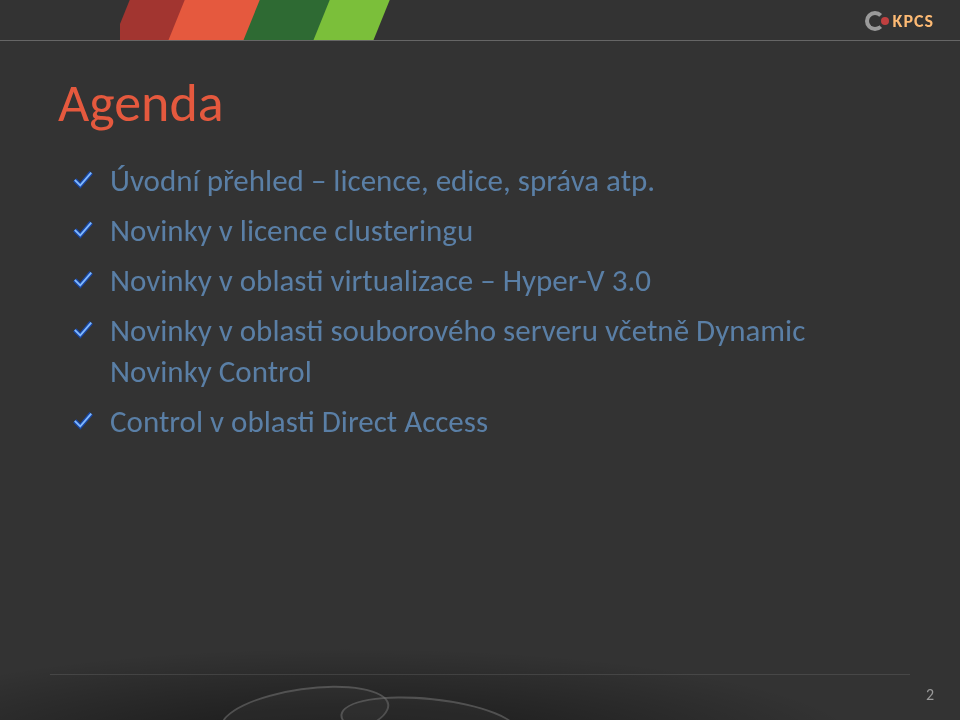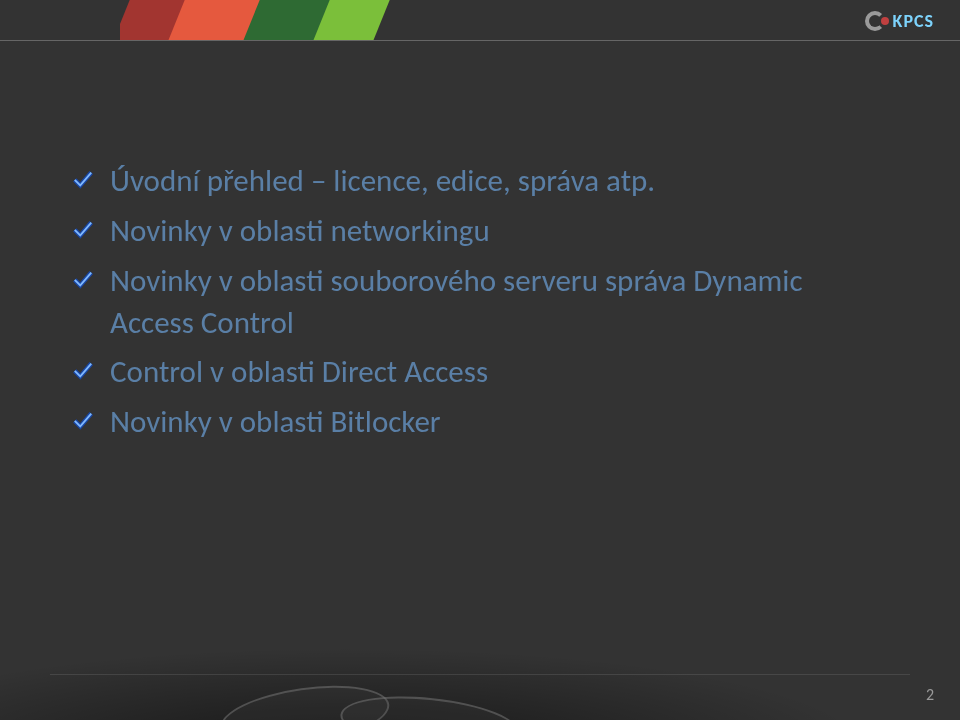--- a/index.html
+++ b/index.html
@@ -23,21 +23,21 @@
   .stripe.orange{ left:  55px; width: 80px; background: #e5593e; z-index:2;}
   .stripe.dgreen{ left: 130px; width: 80px; background: #2e6a33; z-index:3;}
   .stripe.lgreen{ left: 200px; width: 60px; background: #7bbf3a; z-index:4;}
 
   .header-line {
     position: absolute; top: 40px; left: 0; right: 0; height: 1px;
     background: rgba(255,255,255,0.25);
   }
   .logo {
     position: absolute; top: 10px; right: 26px; display: flex; align-items: center;
-    color: #7dd3fc; font-weight: 600; letter-spacing: 1px; font-size: 18px;
+    color: #fdba74; font-weight: 600; letter-spacing: 1px; font-size: 18px;
   }
   .logo-mark {
     width: 22px; height: 22px; margin-right: 6px; position: relative;
   }
   .logo-mark .c1 {
     position:absolute; left:0; top:1px; width:20px; height:20px;
     border:4px solid #9a9a9a; border-radius:50%; border-right-color: transparent;
   }
   .logo-mark .dot {
     position:absolute; right:-2px; top:7px; width:8px; height:8px;
@@ -101,66 +101,67 @@
   <div class="header-line"></div>
 
   <div class="logo">
     <div class="logo-mark">
       <div class="c1"></div>
         <div class="dot"></div>
     </div>
     <span>KPCS</span>
   </div>
 
+  <div class="title">Agenda</div>
 
   <div class="list">
     <div class="item">
       <div class="bullet">
         <svg width="22" height="22" viewBox="0 0 24 24">
             <polyline points="3,13 9,19 21,5" fill="none" stroke="#1a47a3" stroke-width="5"></polyline>
             <polyline points="3,13 9,19 21,5" fill="none" stroke="#7fb8ff" stroke-width="2"></polyline>
           </svg>
       </div>
       <div class="item-text">Úvodní přehled – licence, edice, správa atp.</div>
     </div>
     <div class="item">
       <div class="bullet">
         <svg width="22" height="22" viewBox="0 0 24 24">
             <polyline points="3,13 9,19 21,5" fill="none" stroke="#1a47a3" stroke-width="5"></polyline>
             <polyline points="3,13 9,19 21,5" fill="none" stroke="#7fb8ff" stroke-width="2"></polyline>
           </svg>
       </div>
-      <div class="item-text">Novinky v oblasti networkingu</div>
+      <div class="item-text">Novinky v licence clusteringu</div>
     </div>
     <div class="item">
       <div class="bullet">
         <svg width="22" height="22" viewBox="0 0 24 24">
             <polyline points="3,13 9,19 21,5" fill="none" stroke="#1a47a3" stroke-width="5"></polyline>
             <polyline points="3,13 9,19 21,5" fill="none" stroke="#7fb8ff" stroke-width="2"></polyline>
           </svg>
       </div>
-      <div class="item-text">Novinky v oblasti souborového serveru  správa Dynamic Access Control</div>
+      <div class="item-text">Novinky v oblasti virtualizace – Hyper-V 3.0</div>
+    </div>
+    <div class="item">
+      <div class="bullet">
+        <svg width="22" height="22" viewBox="0 0 24 24">
+            <polyline points="3,13 9,19 21,5" fill="none" stroke="#1a47a3" stroke-width="5"></polyline>
+            <polyline points="3,13 9,19 21,5" fill="none" stroke="#7fb8ff" stroke-width="2"></polyline>
+          </svg>
+      </div>
+      <div class="item-text">Novinky v oblasti souborového serveru  včetně Dynamic Novinky Control</div>
     </div>
     <div class="item">
       <div class="bullet">
         <svg width="22" height="22" viewBox="0 0 24 24">
             <polyline points="3,13 9,19 21,5" fill="none" stroke="#1a47a3" stroke-width="5"></polyline>
             <polyline points="3,13 9,19 21,5" fill="none" stroke="#7fb8ff" stroke-width="2"></polyline>
           </svg>
       </div>
       <div class="item-text">Control v oblasti Direct Access</div>
-    </div>
-    <div class="item">
-      <div class="bullet">
-        <svg width="22" height="22" viewBox="0 0 24 24">
-            <polyline points="3,13 9,19 21,5" fill="none" stroke="#1a47a3" stroke-width="5"></polyline>
-            <polyline points="3,13 9,19 21,5" fill="none" stroke="#7fb8ff" stroke-width="2"></polyline>
-          </svg>
-      </div>
-      <div class="item-text">Novinky v oblasti Bitlocker</div>
     </div>
   </div>
 
   <div class="floor-shadow"></div>
   <div class="floor-line"></div>
   <div class="arcs">
     <div class="arc one"></div>
     <div class="arc two"></div>
   </div>
 

